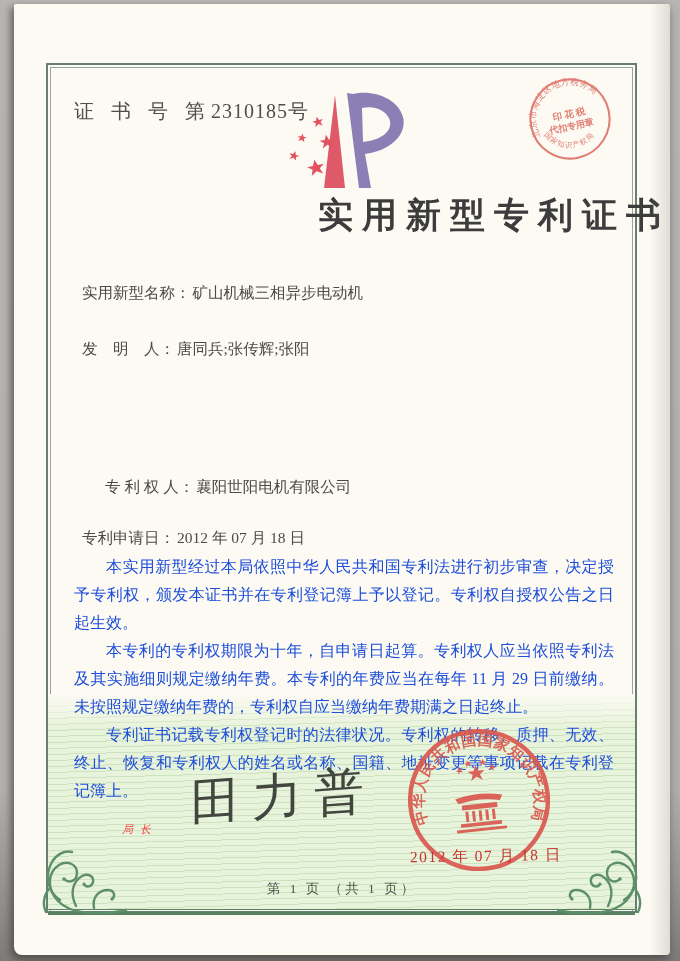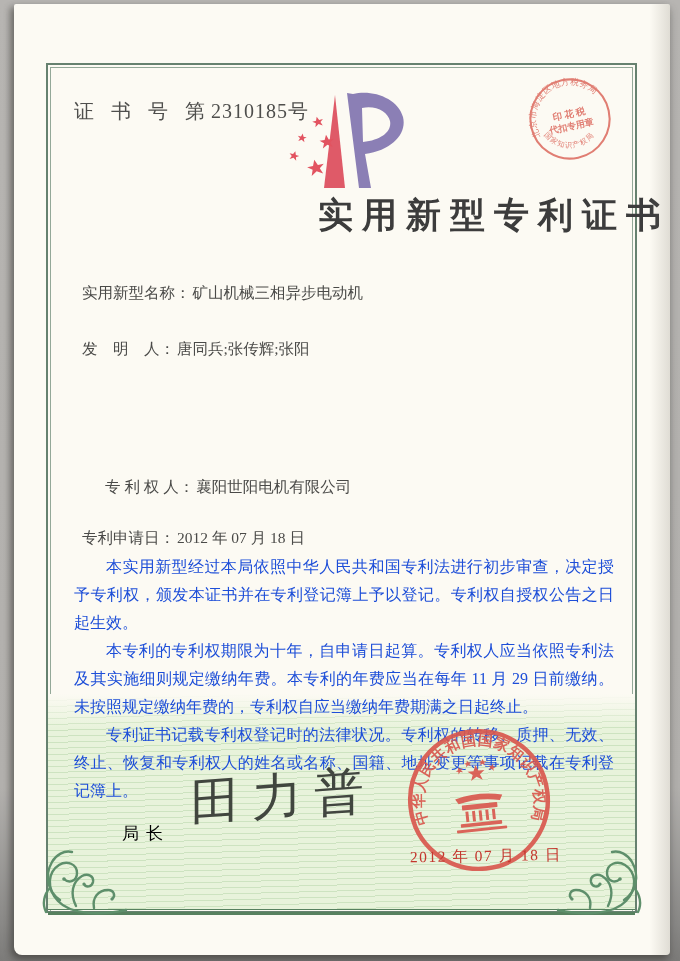--- a/index.html
+++ b/index.html
@@ -69,21 +69,21 @@
   .fr0 { top:279px; } .fr1 { top:335px; } .fr2 { top:379px; }
   .fr3 { top:424px; } .fr4 { top:473px;margin-left:23px; } .fr5 { top:524px; }
 
   .paras {
     position:absolute; left:60px; top:549px; width:540px; z-index:5;
     font-size:16px; line-height:28px; color:#1d4ed8; text-align:justify;
   }
   .paras p { text-indent:2em; }
 
   .signer { position:absolute; left:108px; top:818px; z-index:6;
-    font-size:17px; letter-spacing:7px; color:#000000; }
+    font-size:11px; letter-spacing:7px; color:#ef4444;font-style:italic; }
   .signature {
     position:absolute; left:176px; top:758px; width:220px; z-index:6;
     font-size:50px; color:#41463f; letter-spacing:12px;
     transform:rotate(-4deg) skewX(-4deg);
   }
 
   .office-seal { position:absolute; left:391px; top:722px; width:148px; height:148px; z-index:6;
     transform:rotate(-6deg); opacity:.92; }
   .seal-date {
     position:absolute; left:396px; top:842px; z-index:7;
@@ -219,15 +219,16 @@
     <text fill="#dd6d62" font-size="10" letter-spacing="0.5">
       <textPath href="#taxTop" startOffset="1">北京市海淀区地方税务局</textPath>
     </text>
     <text fill="#dd6d62" font-size="8.6" letter-spacing="1">
       <textPath href="#taxBot" startOffset="4">国家知识产权局</textPath>
     </text>
     <text x="50" y="48" text-anchor="middle" fill="#dd6d62" font-size="11" font-weight="700">印 花 税</text>
     <text x="50" y="62" text-anchor="middle" fill="#dd6d62" font-size="10.5" font-weight="700">代扣专用章</text>
   </svg>
 
+  <div class="footer">第 1 页 （共 1 页）</div>
 
   <div class="curl-shadow"></div>
 </div>
 
 </body></html>

